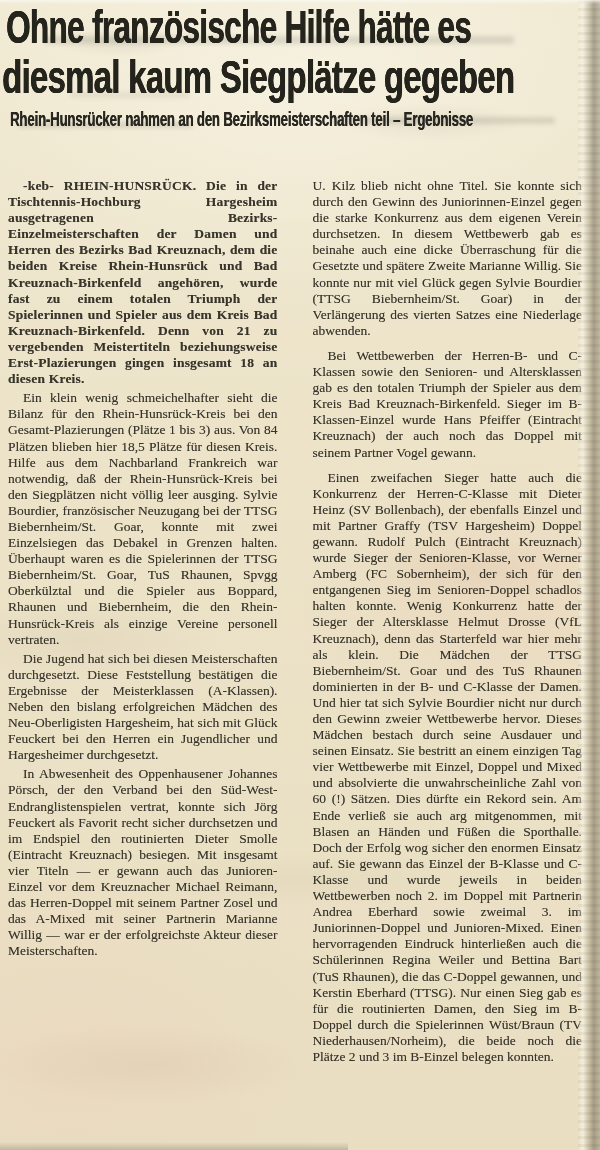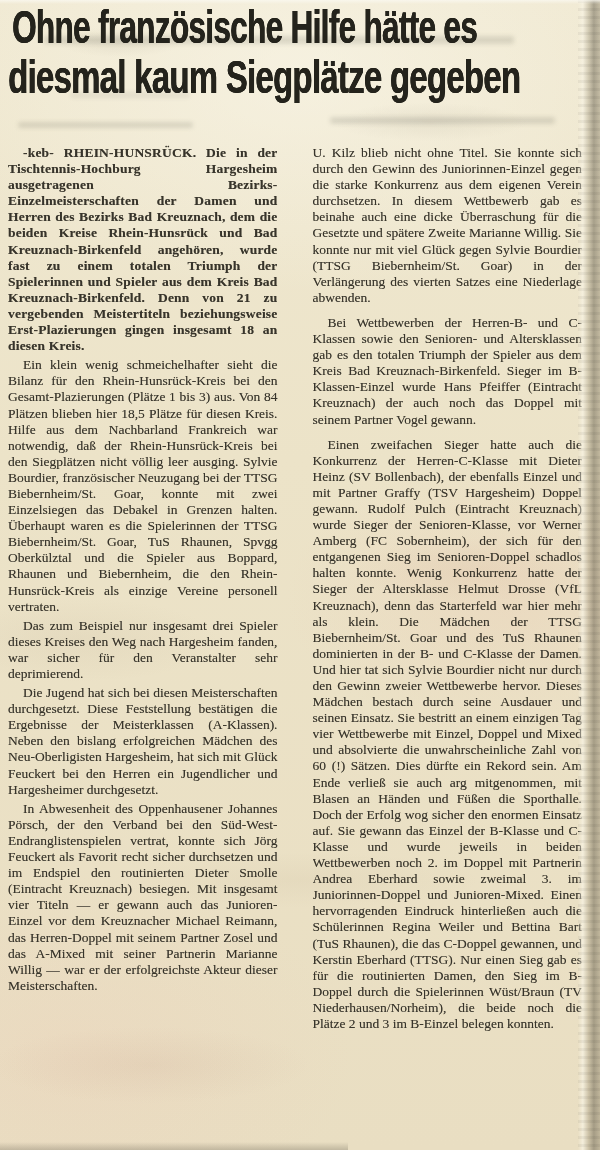--- a/index.html
+++ b/index.html
@@ -23,21 +23,21 @@
       radial-gradient(170px 46px at 470px 570px, rgba(196,142,120,0.10), transparent 70%),
       radial-gradient(230px 55px at 150px 1065px, rgba(176,132,112,0.10), transparent 70%),
       radial-gradient(260px 40px at 300px 880px, rgba(160,140,105,0.07), transparent 70%);
   }
   .ghost{position:absolute;background:rgba(72,72,58,0.15);filter:blur(2px);border-radius:3px;pointer-events:none;}
   .g1{left:44px;top:36px;width:470px;height:8px;}
   .g2{left:330px;top:117px;width:225px;height:7px;}
   .g3{left:18px;top:122px;width:175px;height:6px;}
   .g4{left:70px;top:92px;width:120px;height:6px;opacity:.6;}
 
-  .mast{position:relative;padding:3px 16px 0 6px;overflow:hidden;margin-left:6px;}
+  .mast{position:relative;padding:3px 16px 0 6px;overflow:hidden;}
   .hl-row{height:50px;overflow:visible;white-space:nowrap;}
   .hl{
     display:inline-block;
     font-family:"Liberation Sans", sans-serif;
     font-weight:700;
     font-size:47px;
     line-height:48px;
     color:#24231c;
     letter-spacing:-1px;
     transform-origin:0 50%;
@@ -109,27 +109,29 @@
   <div class="ghost g3"></div>
   <div class="ghost g4"></div>
 
   <header class="mast">
     <div class="hl-row">
       <span class="hl hl1">Ohne französische Hilfe hätte es</span>
     </div>
     <div class="hl-row">
       <span class="hl hl2">diesmal kaum Siegplätze gegeben</span>
     </div>
+    <div class="sub-row">
+      <span class="sub">Rhein-Hunsrücker nahmen an den Bezirksmeisterschaften teil – Ergebnisse</span>
+    </div>
   </header>
 
   <div class="cols">
     <div class="col">
         <p class="para bold">-keb- RHEIN-HUNSRÜCK. Die in der Tischtennis-Hochburg Hargesheim ausgetragenen Bezirks-Einzelmeisterschaften der Damen und Herren des Bezirks Bad Kreuznach, dem die beiden Kreise Rhein-Hunsrück und Bad Kreuznach-Birkenfeld angehören, wurde fast zu einem totalen Triumph der Spielerinnen und Spieler aus dem Kreis Bad Kreuznach-Birkenfeld. Denn von 21 zu vergebenden Meistertiteln beziehungsweise Erst-Plazierungen gingen insgesamt 18 an diesen Kreis.</p>
         <p class="para">Ein klein wenig schmeichelhafter sieht die Bilanz für den Rhein-Hunsrück-Kreis bei den Gesamt-Plazierungen (Plätze 1 bis 3) aus. Von 84 Plätzen blieben hier 18,5 Plätze für diesen Kreis. Hilfe aus dem Nachbarland Frankreich war notwendig, daß der Rhein-Hunsrück-Kreis bei den Siegplätzen nicht völlig leer ausging. Sylvie Bourdier, französischer Neuzugang bei der TTSG Biebernheim/St. Goar, konnte mit zwei Einzelsiegen das Debakel in Grenzen halten. Überhaupt waren es die Spielerinnen der TTSG Biebernheim/St. Goar, TuS Rhaunen, Spvgg Oberkülztal und die Spieler aus Boppard, Rhaunen und Biebernheim, die den Rhein-Hunsrück-Kreis als einzige Vereine personell vertraten.</p>
-        <p class="para">Das zum Beispiel nur insgesamt drei Spieler dieses Kreises den Weg nach Hargesheim fanden, war sicher für den Veranstalter sehr deprimierend.</p>
         <p class="para">Die Jugend hat sich bei diesen Meisterschaften durchgesetzt. Diese Feststellung bestätigen die Ergebnisse der Meisterklassen (A-Klassen). Neben den bislang erfolgreichen Mädchen des Neu-Oberligisten Hargesheim, hat sich mit Glück Feuckert bei den Herren ein Jugendlicher und Hargesheimer durchgesetzt.</p>
         <p class="para">In Abwesenheit des Oppenhausener Johannes Pörsch, der den Verband bei den Süd-West-Endranglistenspielen vertrat, konnte sich Jörg Feuckert als Favorit recht sicher durchsetzen und im Endspiel den routinierten Dieter Smolle (Eintracht Kreuznach) besiegen. Mit insgesamt vier Titeln — er gewann auch das Junioren-Einzel vor dem Kreuznacher Michael Reimann, das Herren-Doppel mit seinem Partner Zosel und das A-Mixed mit seiner Partnerin Marianne Willig — war er der erfolgreichste Akteur dieser Meisterschaften.</p>
       </div>
     <div class="col">
         <p class="para noindent">U. Kilz blieb nicht ohne Titel. Sie konnte sich durch den Gewinn des Juniorinnen-Einzel gegen die starke Konkurrenz aus dem eigenen Verein durchsetzen. In diesem Wettbewerb gab es beinahe auch eine dicke Überraschung für die Gesetzte und spätere Zweite Marianne Willig. Sie konnte nur mit viel Glück gegen Sylvie Bourdier (TTSG Biebernheim/St. Goar) in der Verlängerung des vierten Satzes eine Niederlage abwenden.</p>
         <p class="para gap">Bei Wettbewerben der Herren-B- und C-Klassen sowie den Senioren- und Altersklassen gab es den totalen Triumph der Spieler aus dem Kreis Bad Kreuznach-Birkenfeld. Sieger im B-Klassen-Einzel wurde Hans Pfeiffer (Eintracht Kreuznach) der auch noch das Doppel mit seinem Partner Vogel gewann.</p>
         <p class="para gap">Einen zweifachen Sieger hatte auch die Konkurrenz der Herren-C-Klasse mit Dieter Heinz (SV Bollenbach), der ebenfalls Einzel und mit Partner Graffy (TSV Hargesheim) Doppel gewann. Rudolf Pulch (Eintracht Kreuznach) wurde Sieger der Senioren-Klasse, vor Werner Amberg (FC Sobernheim), der sich für den entgangenen Sieg im Senioren-Doppel schadlos halten konnte. Wenig Konkurrenz hatte der Sieger der Altersklasse Helmut Drosse (VfL Kreuznach), denn das Starterfeld war hier mehr als klein. Die Mädchen der TTSG Biebernheim/St. Goar und des TuS Rhaunen dominierten in der B- und C-Klasse der Damen. Und hier tat sich Sylvie Bourdier nicht nur durch den Gewinn zweier Wettbewerbe hervor. Dieses Mädchen bestach durch seine Ausdauer und seinen Einsatz. Sie bestritt an einem einzigen Tag vier Wettbewerbe mit Einzel, Doppel und Mixed und absolvierte die unwahrscheinliche Zahl von 60 (!) Sätzen. Dies dürfte ein Rekord sein. Am Ende verließ sie auch arg mitgenommen, mit Blasen an Händen und Füßen die Sporthalle. Doch der Erfolg wog sicher den enormen Einsatz auf. Sie gewann das Einzel der B-Klasse und C-Klasse und wurde jeweils in beiden Wettbewerben noch 2. im Doppel mit Partnerin Andrea Eberhard sowie zweimal 3. im Juniorinnen-Doppel und Junioren-Mixed. Einen hervorragenden Eindruck hinterließen auch die Schülerinnen Regina Weiler und Bettina Bart (TuS Rhaunen), die das C-Doppel gewannen, und Kerstin Eberhard (TTSG). Nur einen Sieg gab es für die routinierten Damen, den Sieg im B-Doppel durch die Spielerinnen Wüst/Braun (TV Niederhausen/Norheim), die beide noch die Plätze 2 und 3 im B-Einzel belegen konnten.</p>
       </div>
   </div>
 

